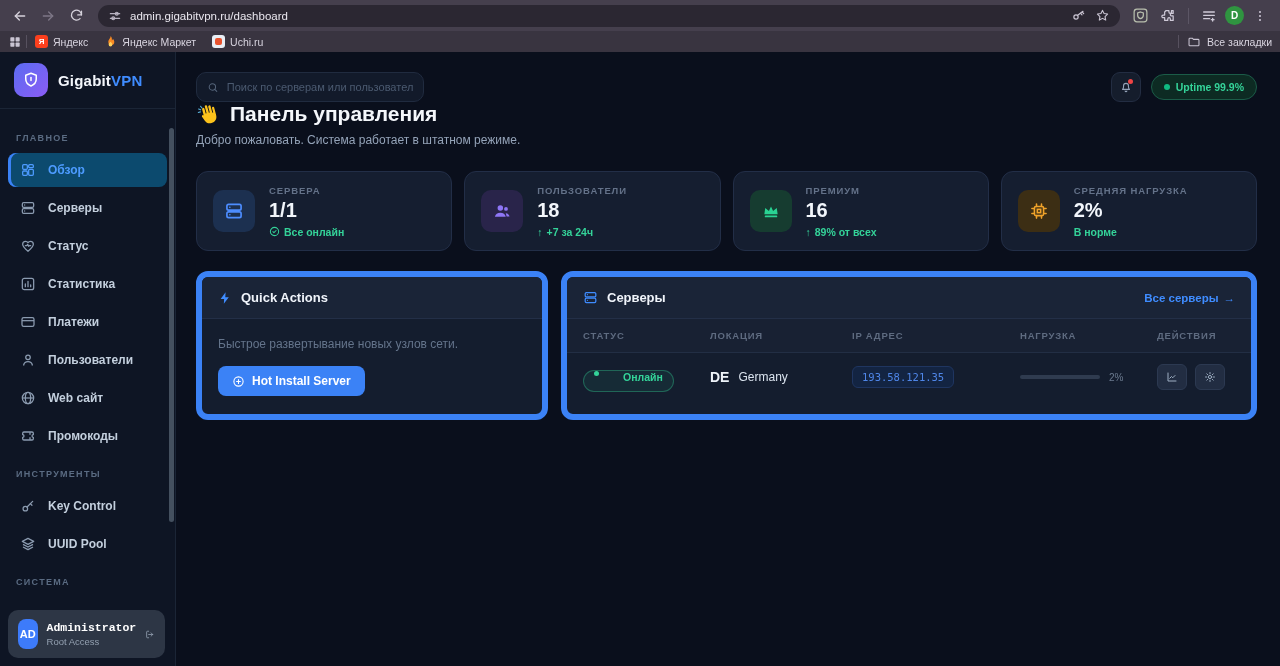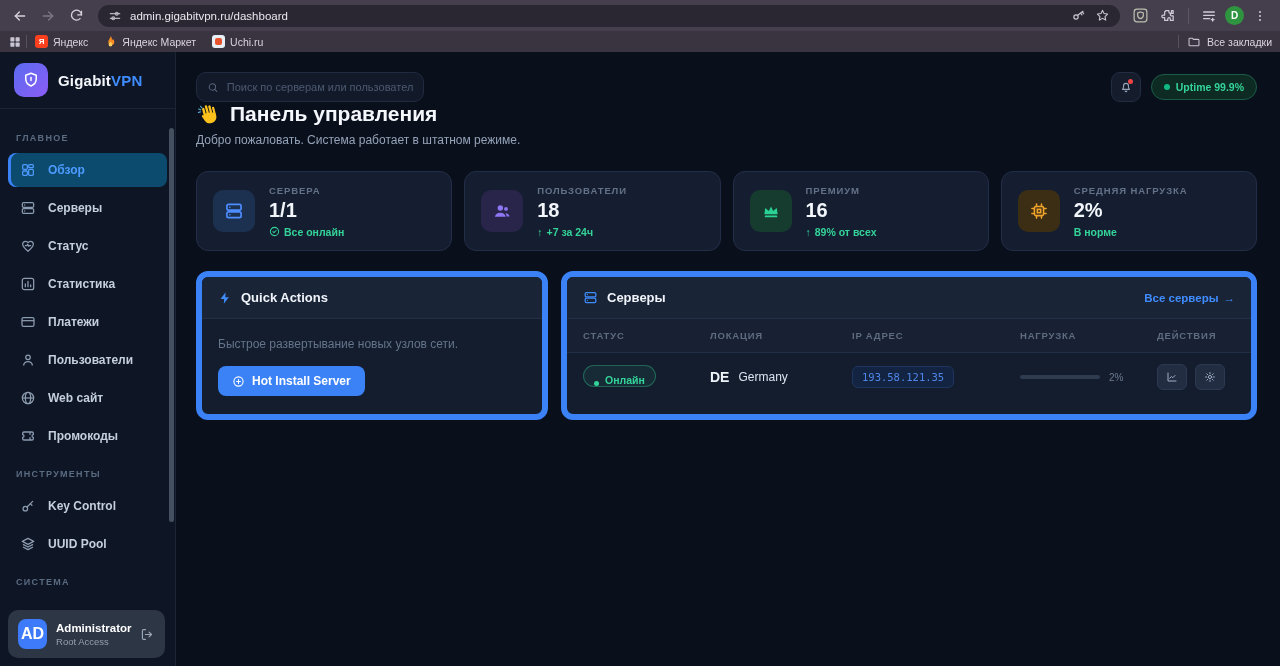--- a/index.html
+++ b/index.html
@@ -36,23 +36,23 @@
   .brand-name { font-size:15px; font-weight:800; color:#f3f6fb; letter-spacing:.2px; }
   .brand-name .accent { color:#3f8cff; }
   .side-list { padding:8px 8px 0 8px; }
   .sec-label { font-size:9px; font-weight:700; letter-spacing:1.3px; color:#5a6b82; margin:16px 8px 10px 8px; }
   .side-item { height:34px; display:flex; align-items:center; gap:12px; padding:0 12px; margin-bottom:4px; border-radius:8px; color:#c3cfdd; font-size:12px; font-weight:600; cursor:pointer; }
   .side-item .ic { color:#8b9bb0; display:flex; }
   .side-item.active { background:#0c4a6e; color:#4d9bff; box-shadow:inset 3px 0 0 #3b82f6; }
   .side-item.active .ic { color:#4d9bff; }
   .side-scrollbar { position:absolute; top:76px; right:1px; width:5px; height:394px; border-radius:3px; background:#44505f; }
   .profile-card { position:absolute; left:8px; right:10px; bottom:8px; background:#2d3645; border-radius:10px; padding:9px 10px; display:flex; align-items:center; gap:9px; cursor:pointer; }
-  .profile-av { width:30px; height:30px; border-radius:8px; background:#3d7bfa; color:#fff; font-size:16px; font-weight:700; display:flex; align-items:center; justify-content:center; }
+  .profile-av { width:30px; height:30px; border-radius:8px; background:#3d7bfa; color:#fff; font-size:11px; font-weight:700; display:flex; align-items:center; justify-content:center; }
   .profile-meta { flex:1; }
-  .profile-name { font-size:11.5px; font-weight:700; color:#fff; }
+  .profile-name { font-size:11.5px; font-weight:700; color:#fff;font-family:Liberation Mono, monospace; }
   .profile-role { font-size:9.5px; color:#93a0b0; margin-top:2px; }
 
   
   .main { flex:1; padding:20px 23px 0 20px; }
   .topbar { display:flex; align-items:center; justify-content:space-between; }
   .search { width:228px; height:30px; background:#121a2a; border:1px solid #202b3f; border-radius:10px; display:flex; align-items:center; gap:8px; padding:0 10px; }
   .search input { background:transparent; border:none; outline:none; color:#c8d3e0; font-size:11px; width:100%; font-family:"Liberation Sans",sans-serif; }
   .search input::placeholder { color:#4b5a70; }
   .top-right { display:flex; align-items:center; gap:10px; }
   .bell-btn { width:30px; height:30px; background:#151d2c; border:1px solid #232d42; border-radius:9px; display:flex; align-items:center; justify-content:center; position:relative; cursor:pointer; }
@@ -81,21 +81,21 @@
   .panel-head { height:42px; background:#1a2437; border-bottom:1px solid #232f47; display:flex; align-items:center; gap:9px; padding:0 16px; font-size:13px; font-weight:700; color:#f0f4fa; }
   .panel-head .spacer { flex:1; }
   .link-all { color:#3f8cff; font-size:11.5px; font-weight:700; display:flex; align-items:center; gap:5px; cursor:pointer; }
   .qa-body { padding:18px 16px; }
   .qa-desc { font-size:12px; color:#64748b; }
   .btn-primary { margin-top:15px; display:inline-flex; align-items:center; gap:7px; background:#3b82f6; color:#fff; font-size:12px; font-weight:700; border:none; border-radius:8px; padding:8px 14px; cursor:pointer; font-family:"Liberation Sans",sans-serif; }
 
   .tbl-head { height:34px; background:#182133; display:grid; grid-template-columns:127px 142px 168px 137px 1fr; align-items:center; padding:0 16px; border-bottom:1px solid #222e44; }
   .tbl-head span { font-size:9.5px; font-weight:700; letter-spacing:.8px; color:#5e6b80; }
   .tbl-row { height:48px; display:grid; grid-template-columns:127px 142px 168px 137px 1fr; align-items:center; padding:0 16px; }
-  .badge-online { display:inline-flex; align-items:flex-end; gap:6px; height:22px; padding:0 10px; border-radius:11px; background:rgba(52,211,153,.08); border:1px solid rgba(52,211,153,.35); color:#34d399; font-size:10.5px; font-weight:700; width:fit-content; }
+  .badge-online { display:inline-flex; align-items:flex-start; gap:24px; height:22px; padding:0 10px; border-radius:11px; background:rgba(52,211,153,.08); border:1px solid rgba(52,211,153,.35); color:#34d399; font-size:10.5px; font-weight:700; width:fit-content; }
   .badge-online .dot { width:5px; height:5px; border-radius:50%; background:#34d399; }
   .loc { display:flex; align-items:center; gap:9px; }
   .cc { font-size:14px; font-weight:800; color:#eef3f9; }
   .loc-name { font-size:12px; color:#dbe4ef; }
   .ip-chip { display:inline-block; font-family:"DejaVu Sans Mono",monospace; font-size:10.5px; color:#4f86e8; background:#132442; border:1px solid #1f3560; border-radius:6px; padding:4px 9px; width:fit-content; }
   .load-cell { display:flex; align-items:center; gap:9px; }
   .load-track { width:80px; height:4px; border-radius:2px; background:#2f3b4f; overflow:hidden; }
   .load-fill { height:100%; min-width:7px; border-radius:2px; background:#8a96a8; }
   .load-label { font-size:10px; color:#6b7a8f; }
   .actions-cell { display:flex; gap:8px; }

